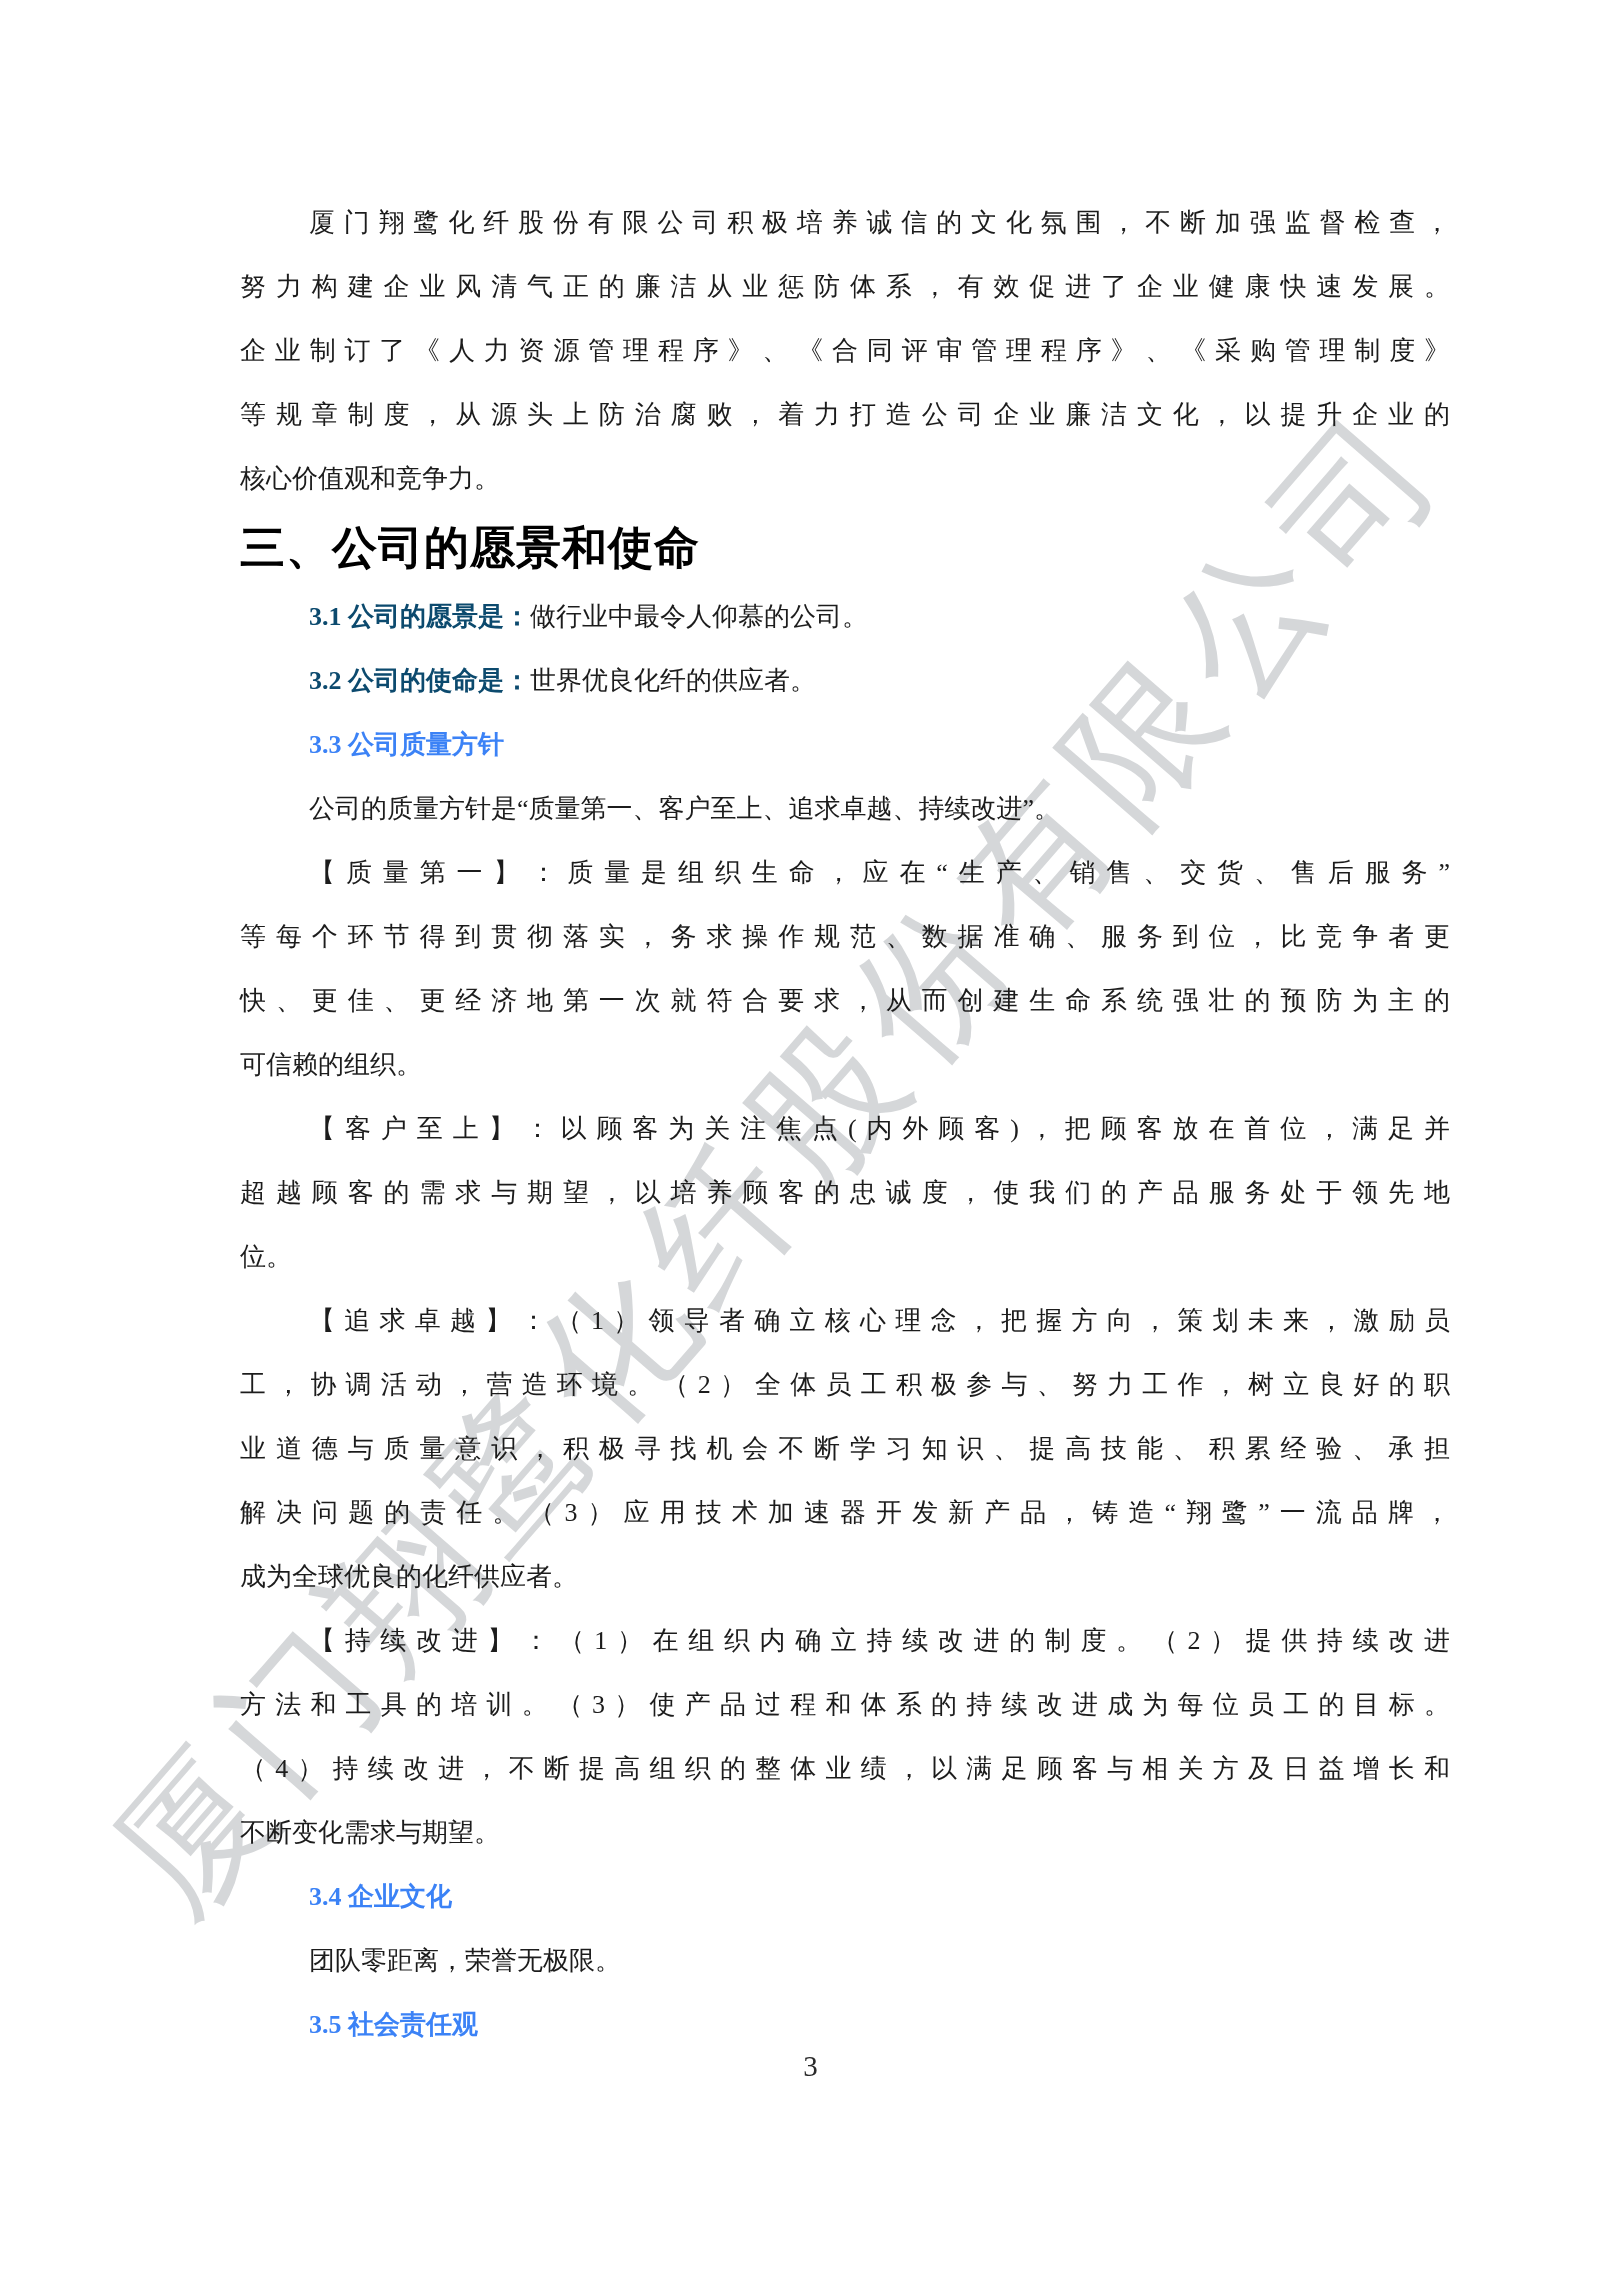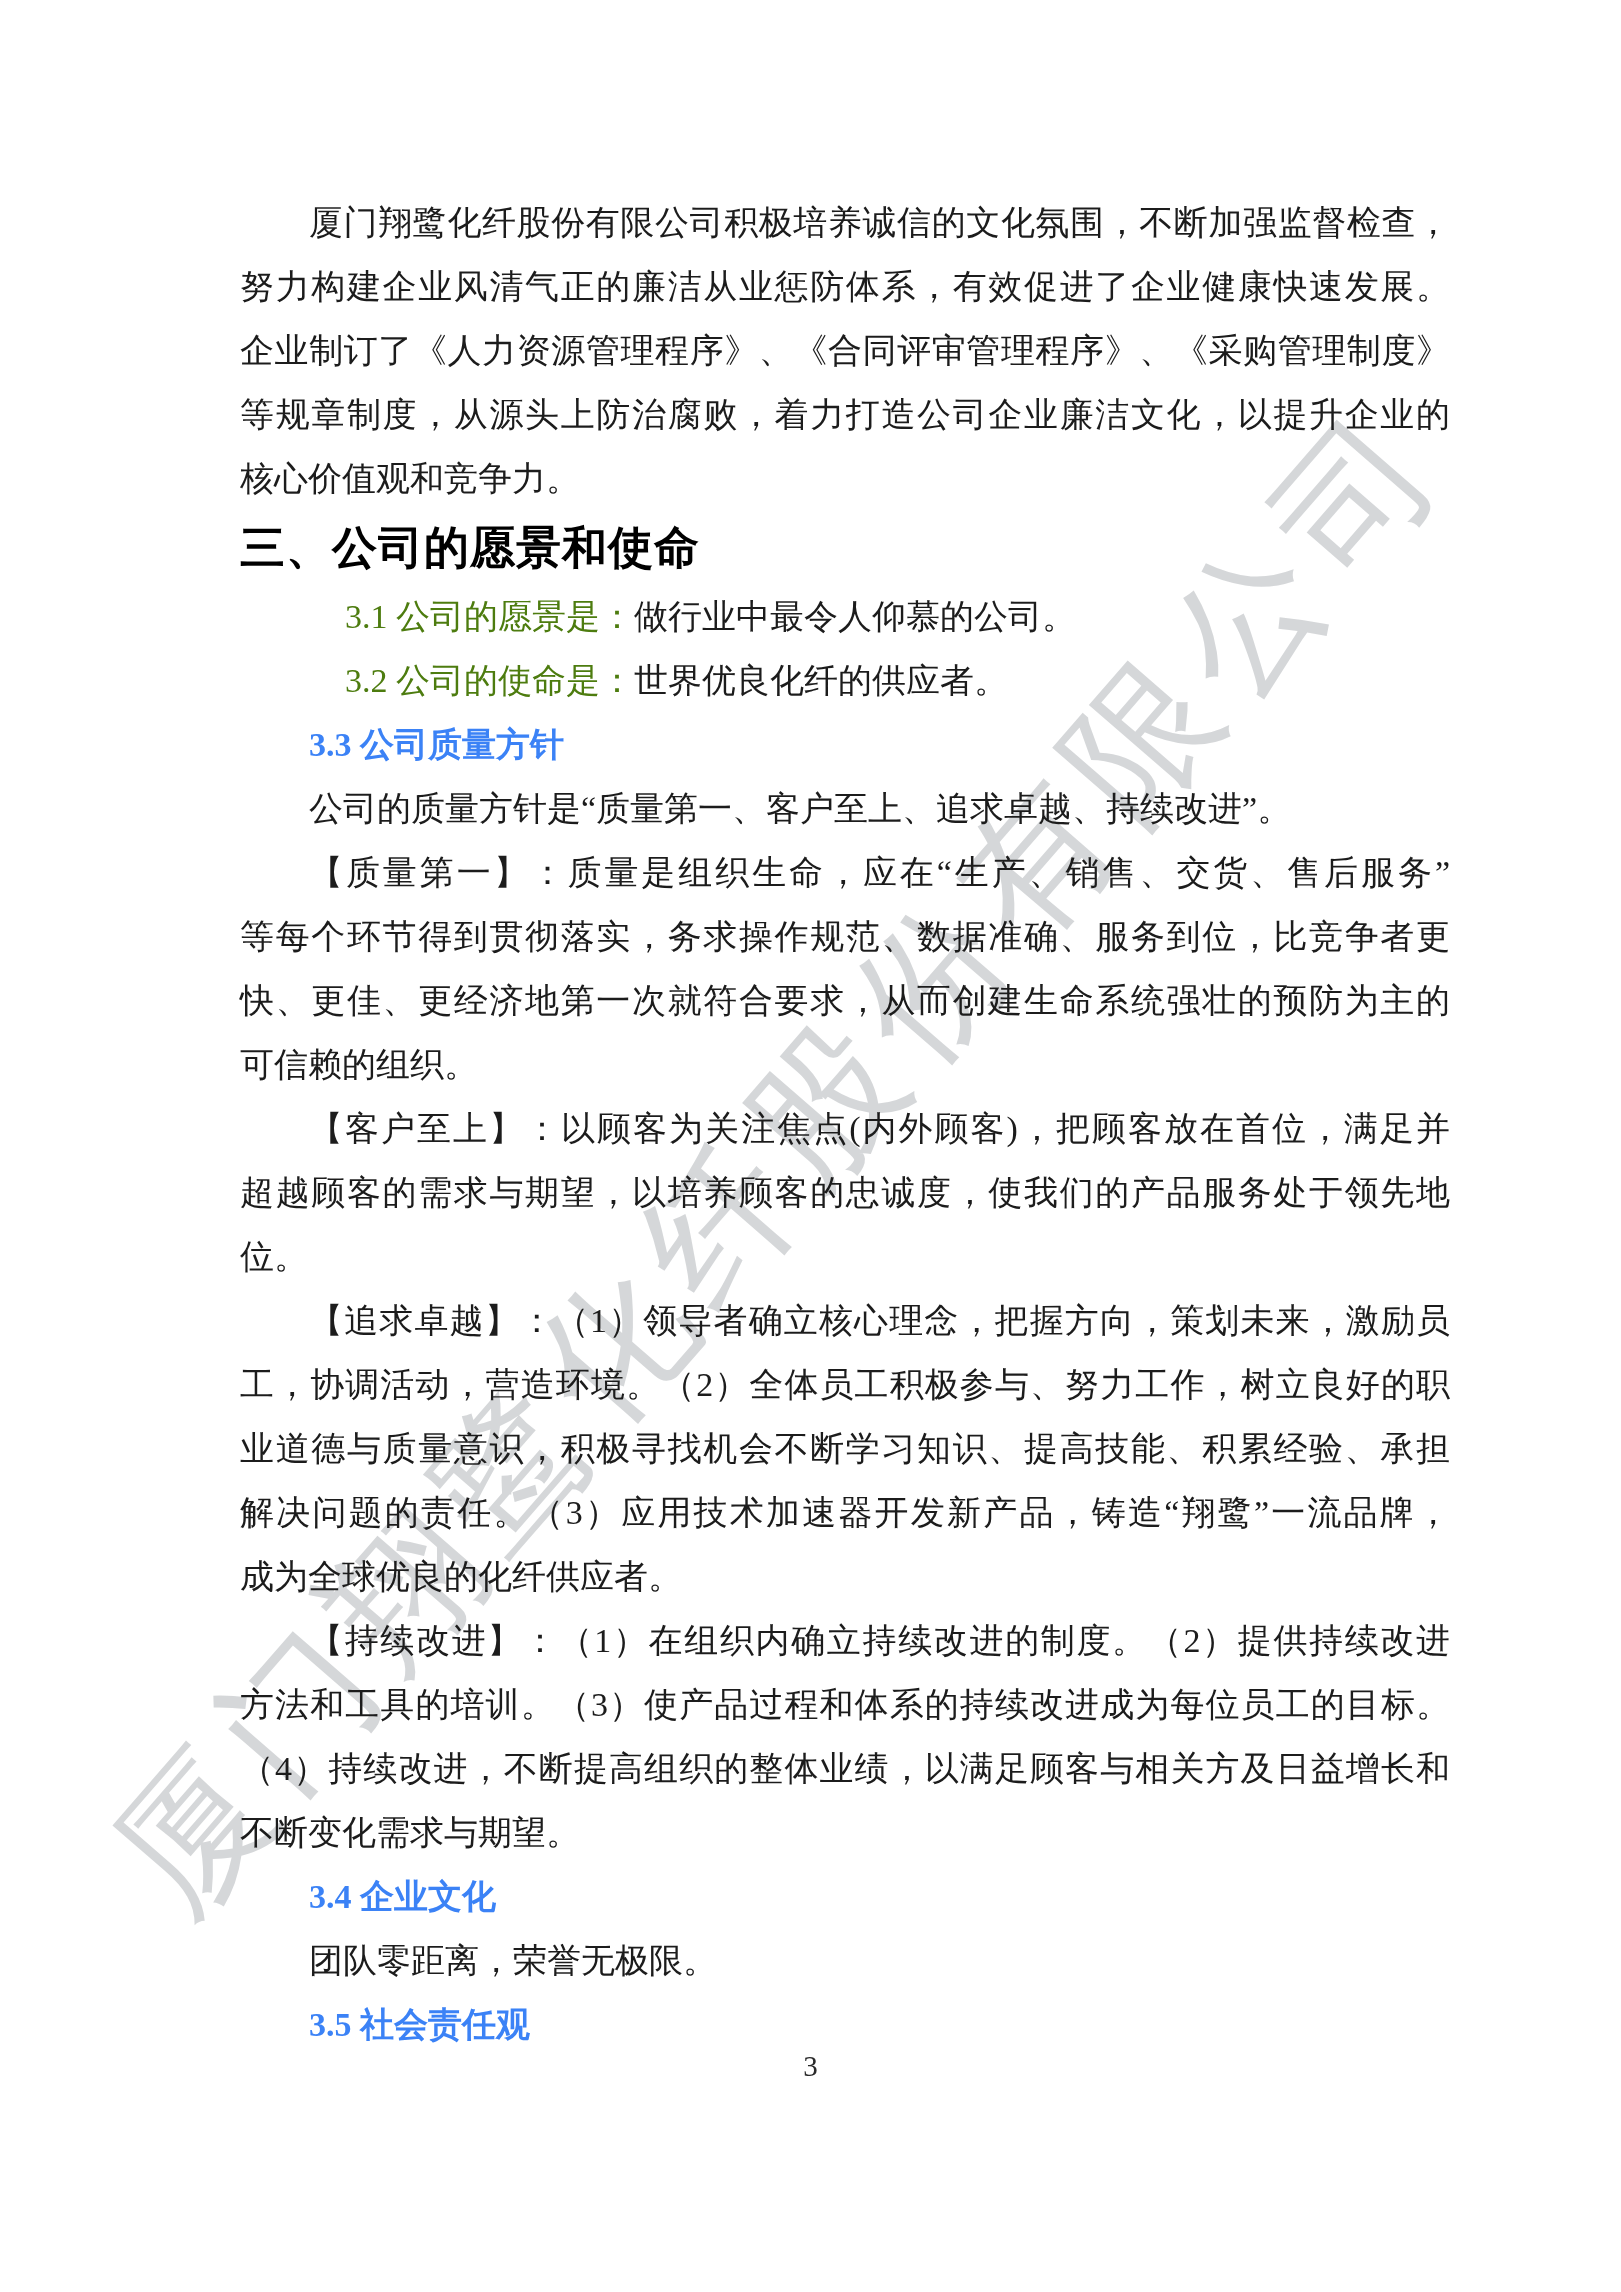--- a/index.html
+++ b/index.html
@@ -29,36 +29,36 @@
     position: absolute;
     left: 0; top: 0;
     width: 1621px;
     box-sizing: border-box;
     padding: 191px 171px 0 240px;
     z-index: 1;
   }
   .para { margin: 0; }
   .ln {
     display: block;
-    font-size: 34px;
+    font-size: 26px;
     line-height: 64px;
     white-space: nowrap;
     text-align: left;
   }
   .j { text-align: justify; text-align-last: justify; }
   .first { text-indent: 69px; }
   .heading {
     margin: 0;
     font-size: 45px;
     line-height: 74px;
     font-weight: bold;
     color: #000000;
     letter-spacing: 1px;
   }
-  .lbl { font-weight: normal; color: #4d7c0f; margin-left: 36px; }
+  .lbl { font-weight: bold; color: #0c4a6e; }
   .subhead .ln { font-weight: bold; color: #3b82f6; }
   .footer {
     position: absolute;
     left: 0;
     top: 2047px;
     width: 1621px;
     text-align: center;
     font-size: 29px;
     line-height: 39px;
     color: #2a2a2a;

